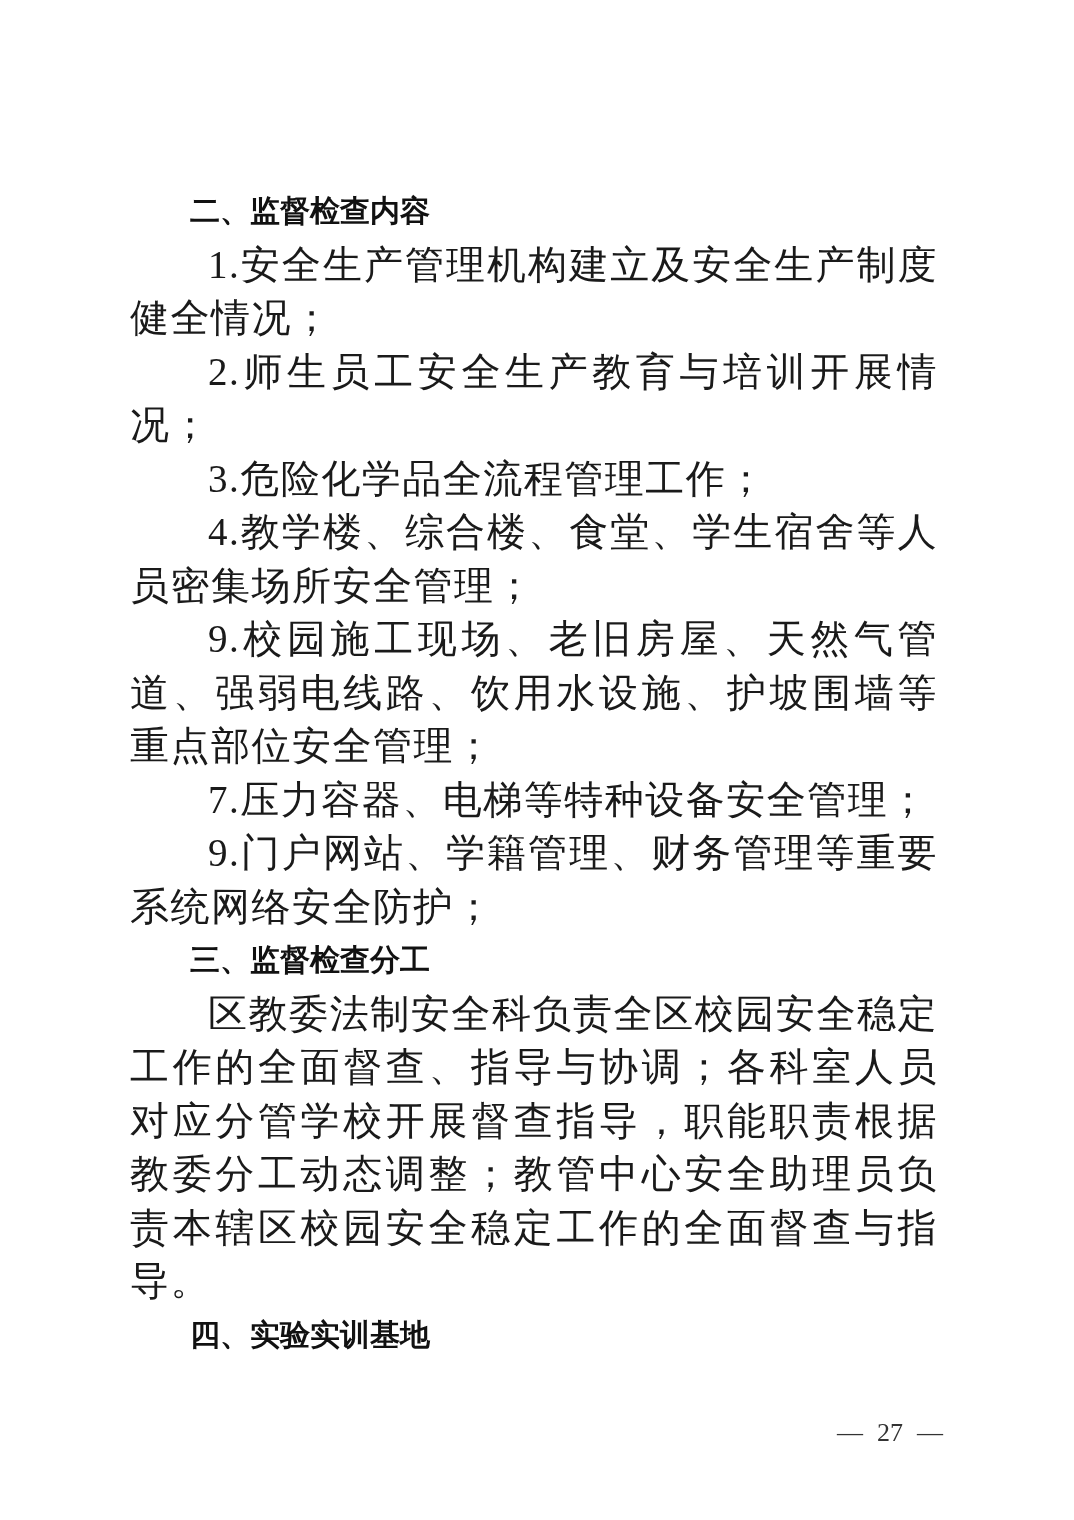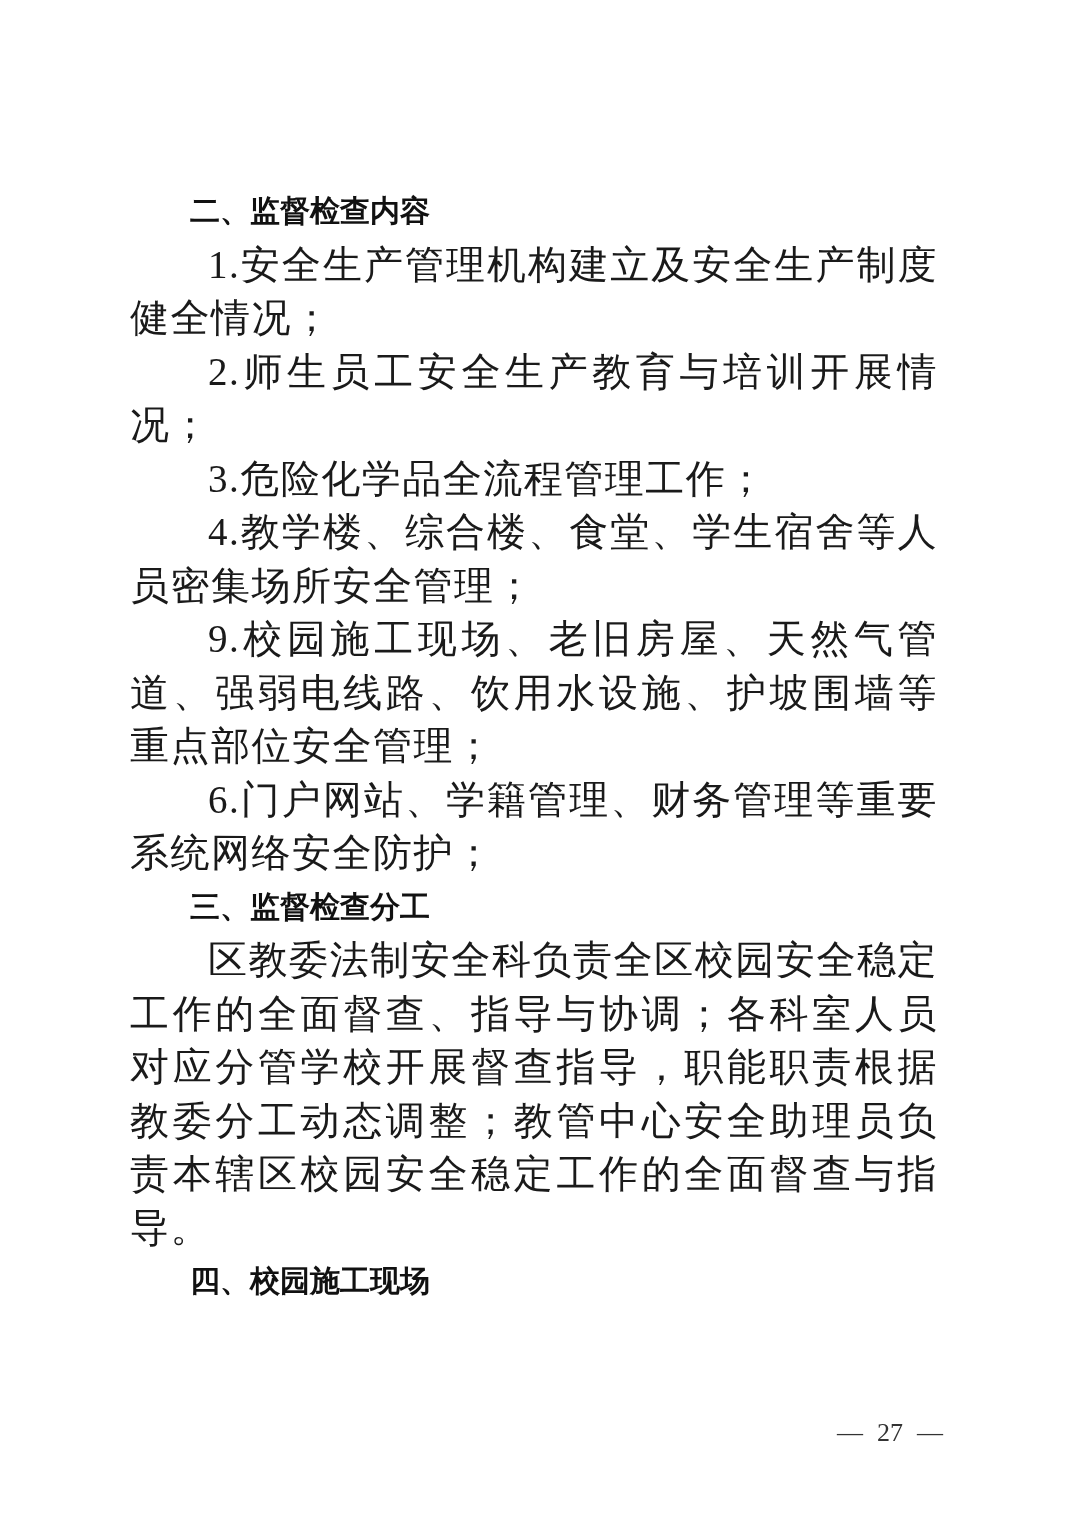--- a/index.html
+++ b/index.html
@@ -68,24 +68,25 @@
 
 <div class="page">
 
   <main class="content">
       <h2 class="sec-heading">二、监督检查内容</h2>
       <p class="body-para">1.安全生产管理机构建立及安全生产制度健全情况；</p>
       <p class="body-para">2.师生员工安全生产教育与培训开展情况；</p>
       <p class="body-para">3.危险化学品全流程管理工作；</p>
       <p class="body-para">4.教学楼、综合楼、食堂、学生宿舍等人员密集场所安全管理；</p>
       <p class="body-para">9.校园施工现场、老旧房屋、天然气管道、强弱电线路、饮用水设施、护坡围墙等重点部位安全管理；</p>
-      <p class="body-para">6.门户网站、学籍管理、财务管理等重要系统网络安全防护；</p>
+      <p class="body-para">7.压力容器、电梯等特种设备安全管理；</p>
+      <p class="body-para">9.门户网站、学籍管理、财务管理等重要系统网络安全防护；</p>
       <h2 class="sec-heading">三、监督检查分工</h2>
       <p class="body-para">区教委法制安全科负责全区校园安全稳定工作的全面督查、指导与协调；各科室人员对应分管学校开展督查指导，职能职责根据教委分工动态调整；教管中心安全助理员负责本辖区校园安全稳定工作的全面督查与指导。</p>
-      <h2 class="sec-heading">四、校园施工现场</h2>
+      <h2 class="sec-heading">四、实验实训基地</h2>
     </main>
 
   <footer class="page-footer">
     <span class="dash">—</span>
     <span class="num">27</span>
     <span class="dash">—</span>
   </footer>
 
 </div>
 

